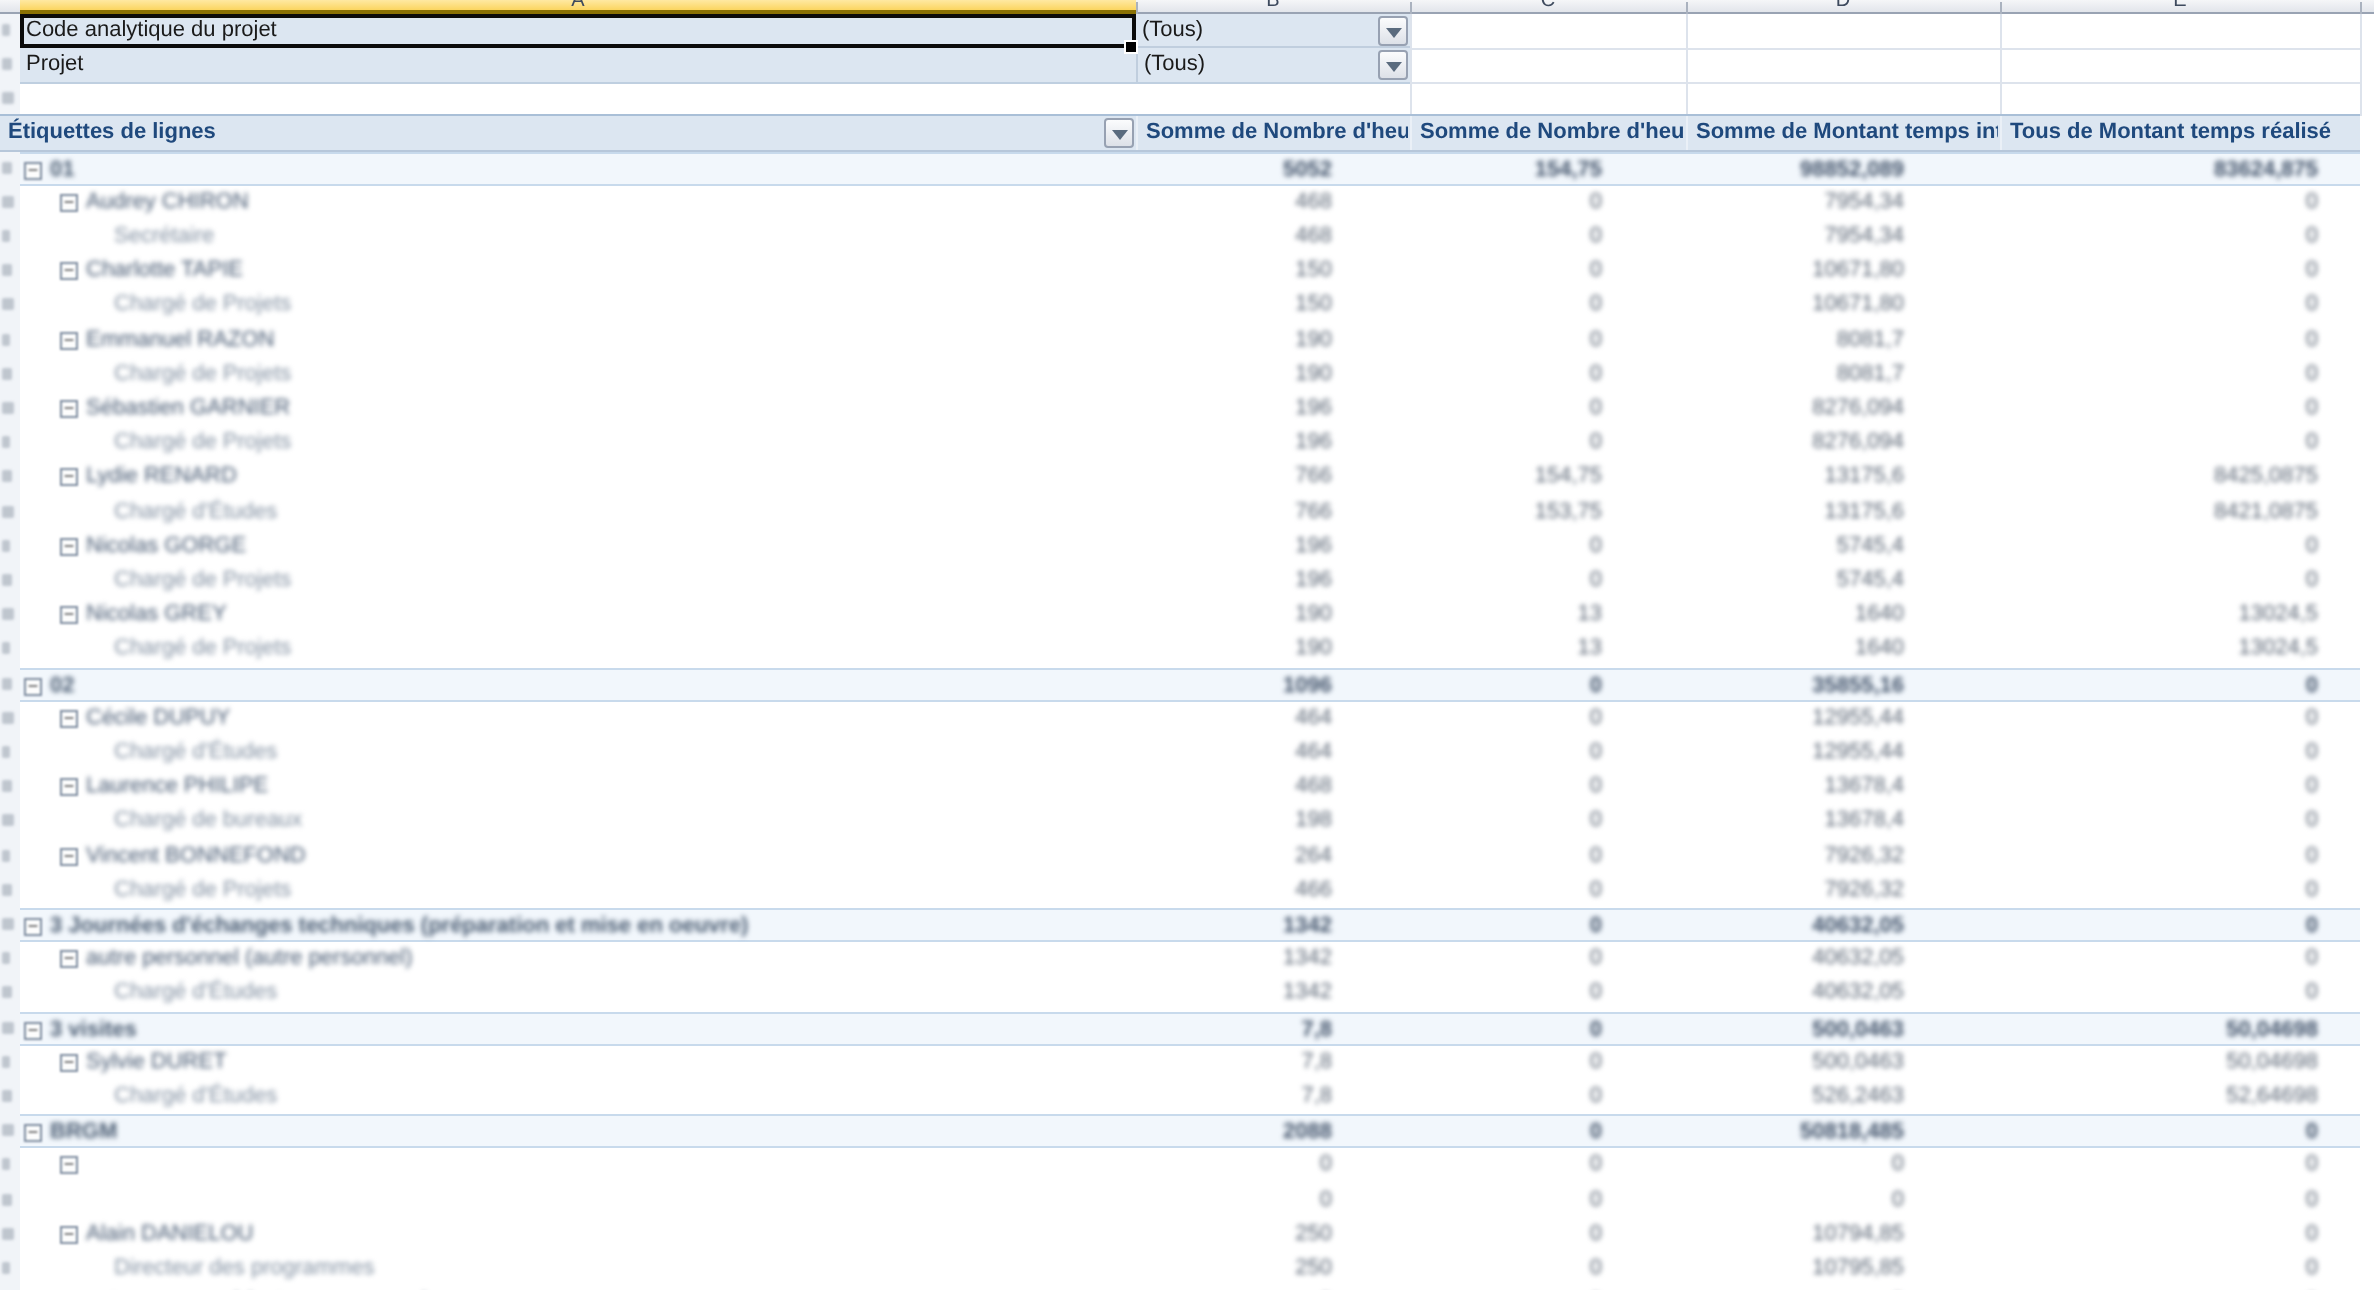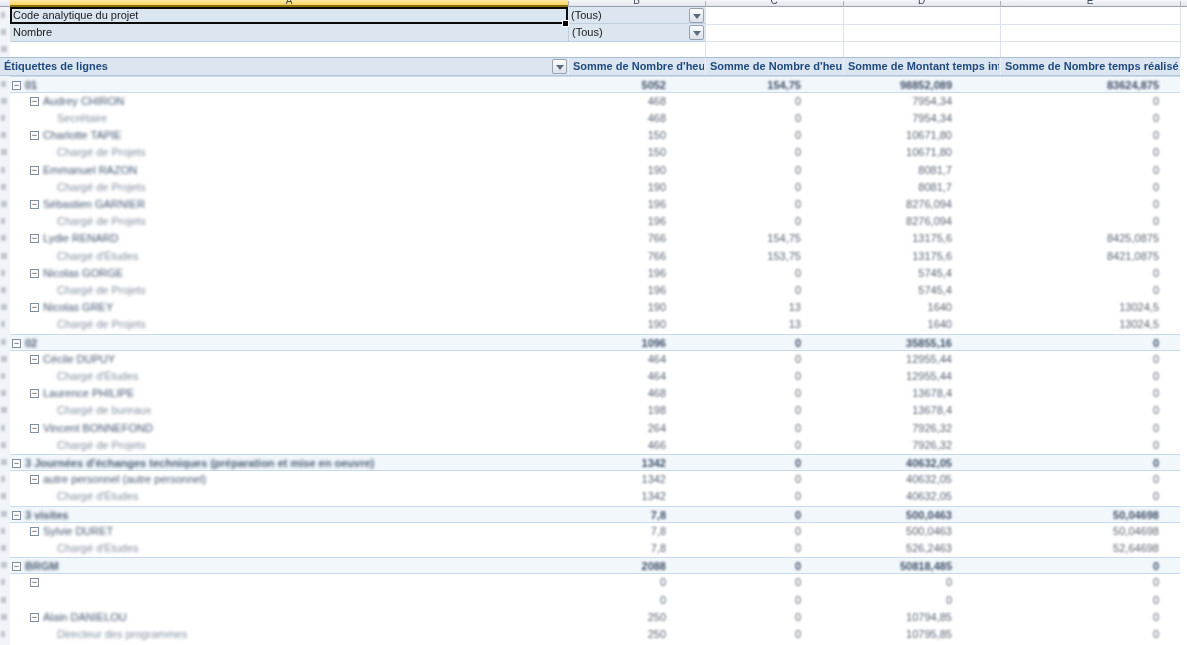--- a/index.html
+++ b/index.html
@@ -127,21 +127,21 @@
     <div class="rmark" style="top: 623.9px; width: 4px;"></div>
   </div>
 
 <div class="fcell" style="left:10px; top:7px; width:662px; height:17px;">
   <span>Code analytique du projet</span>
 </div>
 <div class="fcell" style="left:568px; top:7px; width:137px; height:17px; border-bottom:1px solid #C0CEDE;">
   <span>(Tous)</span>
 </div>
 <div class="fcell" style="left:10px; top:24px; width:558px; height:17px;">
-  <span>Nombre</span>
+  <span>Projet</span>
 </div>
 <div class="fcell" style="left:568px; top:24px; width:137px; height:17px; border-left:1px solid #C0CEDE;">
   <span>(Tous)</span>
 </div>
 
 <div class="gline-v" style="left:705px; top:7px; height:51px;"></div>
 <div class="gline-v" style="left:843px; top:7px; height:51px;"></div>
 <div class="gline-v" style="left:1000px; top:7px; height:51px;"></div>
 <div class="gline-v" style="left:1180px; top:7px; height:51px;"></div>
 <div class="gline-h" style="left:705px; top:24px; width:475px;"></div>
@@ -156,21 +156,21 @@
 </div>
 
 <div class="sel-border"></div>
 <div class="fill-handle"></div>
 
 <div class="phead">
   <div class="htxt" style="left:0; width:545px; border-left:none;">Étiquettes de lignes</div>
   <div class="htxt" style="left:568px; width:136px;">Somme de Nombre d'heures</div>
   <div class="htxt" style="left:705px; width:137px;">Somme de Nombre d'heures</div>
   <div class="htxt" style="left:843px; width:156px;">Somme de Montant temps intermédiaire</div>
-  <div class="htxt" style="left:1000px; width:180px;">Somme de Nombre temps réalisé</div>
+  <div class="htxt" style="left:1000px; width:180px;">Tous de Montant temps réalisé</div>
 </div>
 <div class="ddbtn" style="left:552px; top:59px;">
   <span class="tri"></span>
 </div>
 
 <div id="rows">
     <div class="prow group" style="top: 75.5px;">
       <span class="pminus" style="left: 2px;">−</span>
       <span class="plabel lab-group blur" style="left: 15px;">01</span>
       <span class="pval blur-n" style="left: 558px; width: 137px; padding-right: 39px;">5052</span>

